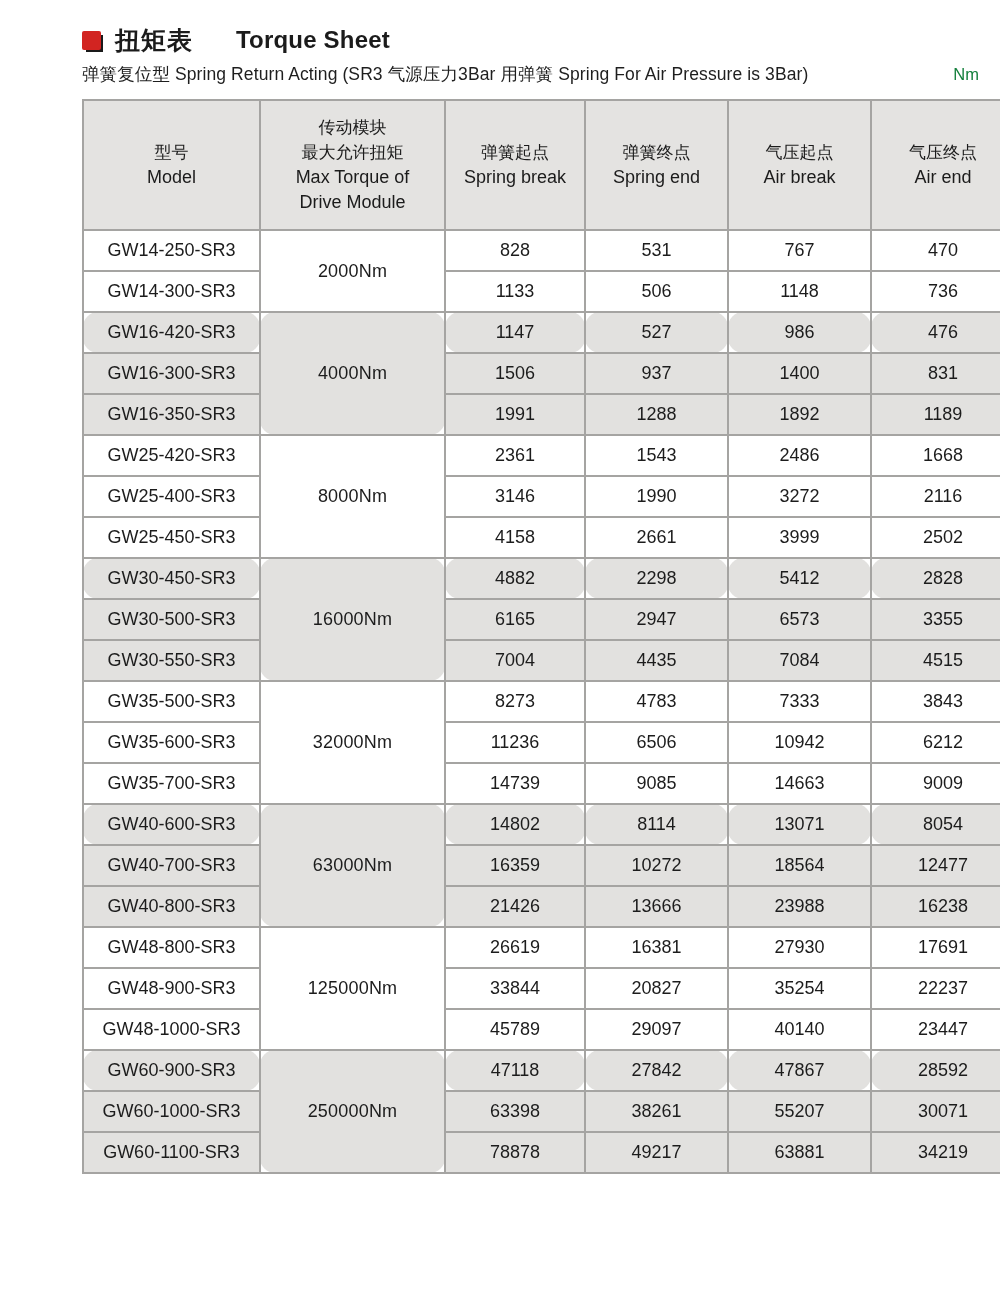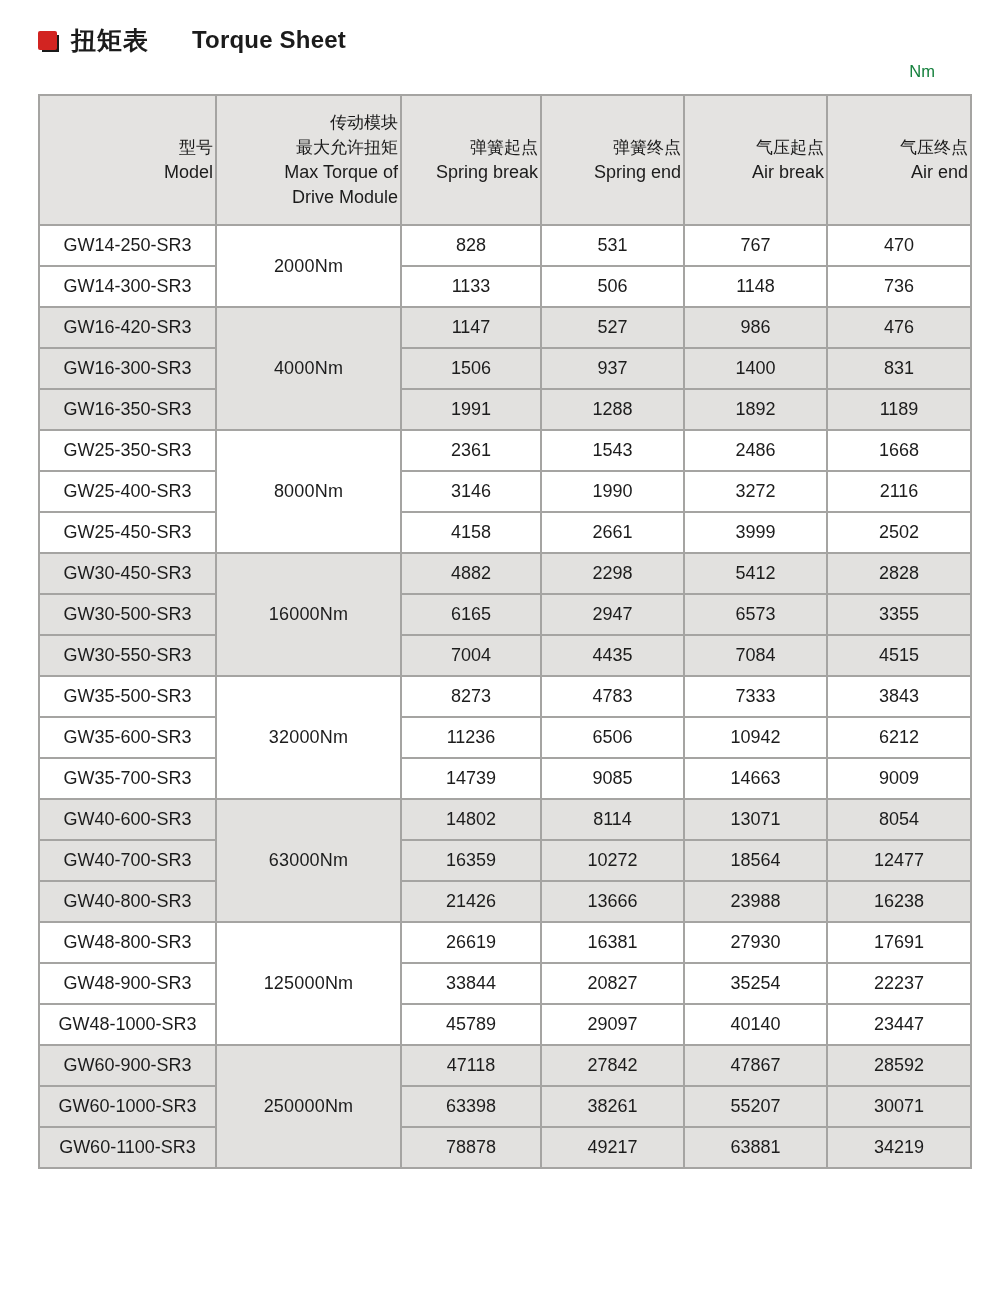--- a/index.html
+++ b/index.html
@@ -7,20 +7,21 @@
     background: #ffffff;
     font-family: "Liberation Sans", "DejaVu Sans", sans-serif;
     color: #1b1b1b;
   }
   .page {
     position: relative;
     width: 1000px;
     height: 1293px;
     background: #ffffff;
     overflow: hidden;
+    padding-left: 44px;
   }
   
   .title-row {
     display: flex;
     align-items: center;
     padding: 24px 0 0 38px;
     height: 56px;
   }
   .red-icon {
     position: relative;
@@ -89,47 +90,47 @@
   }
   table.torque th {
     background: #e4e3e1;
     font-weight: normal;
     height: 130px;
     padding: 4px 2px;
   }
   th .hzh, th .hen {
     display: block;
     white-space: pre-line;
-    text-align: right;
   }
   th .hzh { font-size: 17px; line-height: 25px; }
   th .hen { font-size: 18px; line-height: 25px; }
   table.torque td {
     height: 41px;
     font-size: 18px;
     color: #1c1c1c;
     padding: 0 4px;
   }
   tr.shaded td { background: #e2e1df; }
   tr.plain  td { background: #ffffff; }
-  tr.group-first td { border-top: 2px solid #9c9b99; }
+  tr.group-first td { border-top: 2px solid #9c9b99; border-radius: 15px; }
   td.torque-cell { letter-spacing: 0.2px; }
 </style>
 </head>
 <body>
 
 <div class="page">
 
   <div class="title-row">
     <span class="red-icon"></span>
     <span class="title-zh">扭矩表</span>
     <span class="title-en">Torque Sheet</span>
   </div>
 
   <div class="subtitle-row">
+    <span class="subtitle">弹簧复位型 Spring Return Acting (SR3 气源压力3Bar 用弹簧 Spring For Air Pressure is 3Bar)</span>
     <span class="unit-label">Nm</span>
   </div>
 
   <table class="torque">
     <colgroup>
       <col style="width:177px">
       <col style="width:185px">
       <col style="width:140px">
       <col style="width:143px">
       <col style="width:143px">
@@ -197,21 +198,21 @@
           <td class="value-cell">831</td>
         </tr>
         <tr class="shaded">
           <td class="model-cell">GW16-350-SR3</td>
           <td class="value-cell">1991</td>
           <td class="value-cell">1288</td>
           <td class="value-cell">1892</td>
           <td class="value-cell">1189</td>
         </tr>
         <tr class="plain group-first">
-          <td class="model-cell">GW25-350-SR3</td>
+          <td class="model-cell">GW25-420-SR3</td>
           <td class="torque-cell" rowspan="3">8000Nm</td>
           <td class="value-cell">2361</td>
           <td class="value-cell">1543</td>
           <td class="value-cell">2486</td>
           <td class="value-cell">1668</td>
         </tr>
         <tr class="plain">
           <td class="model-cell">GW25-400-SR3</td>
           <td class="value-cell">3146</td>
           <td class="value-cell">1990</td>

